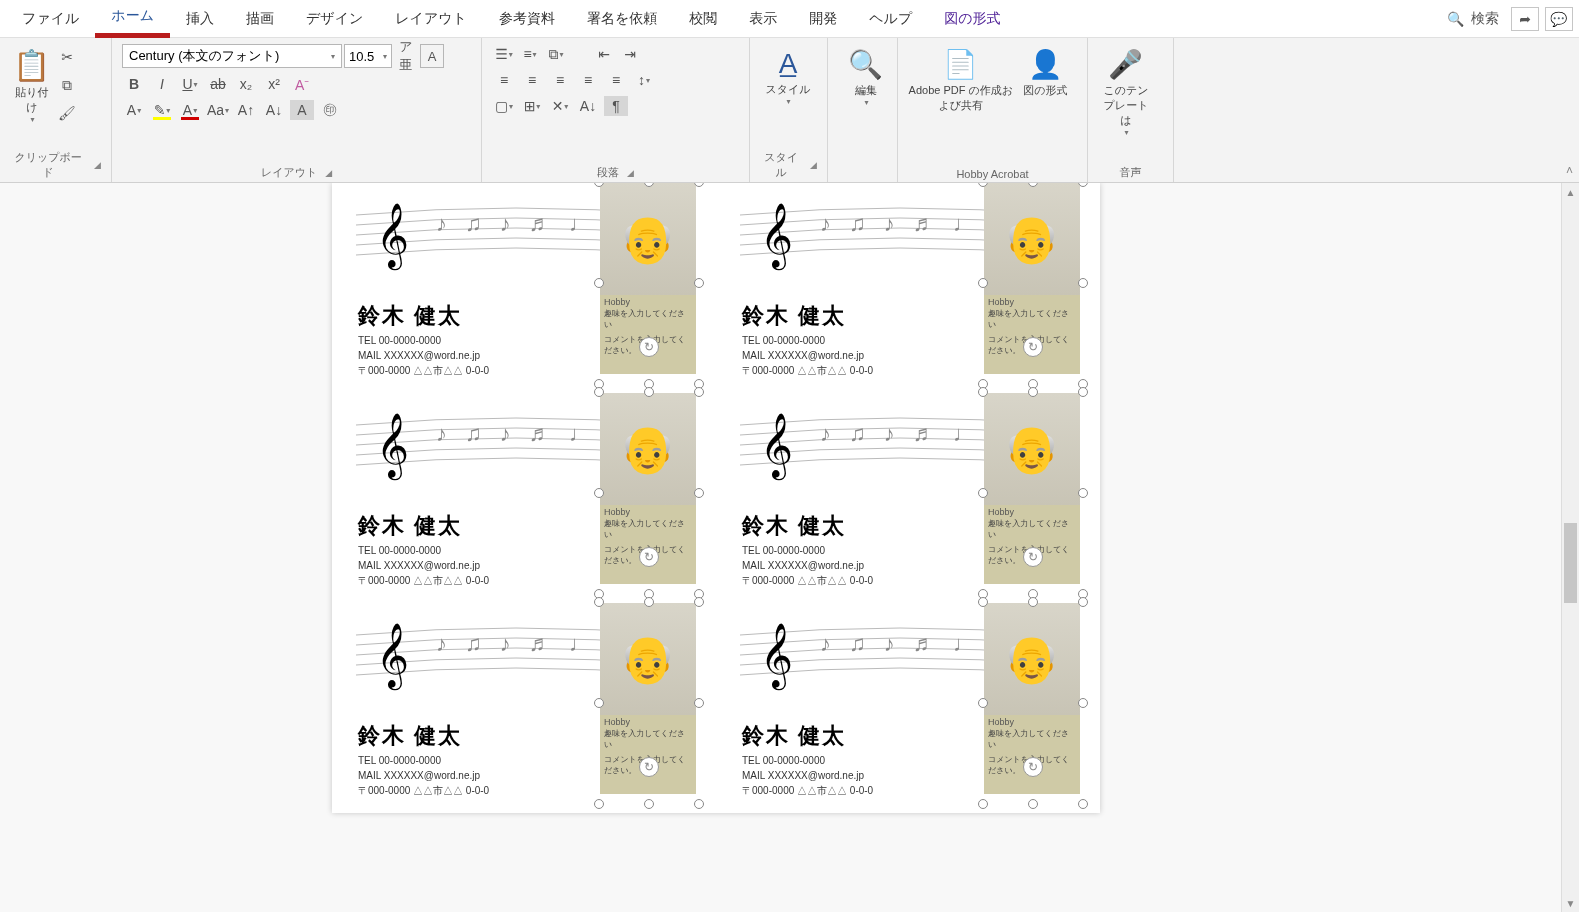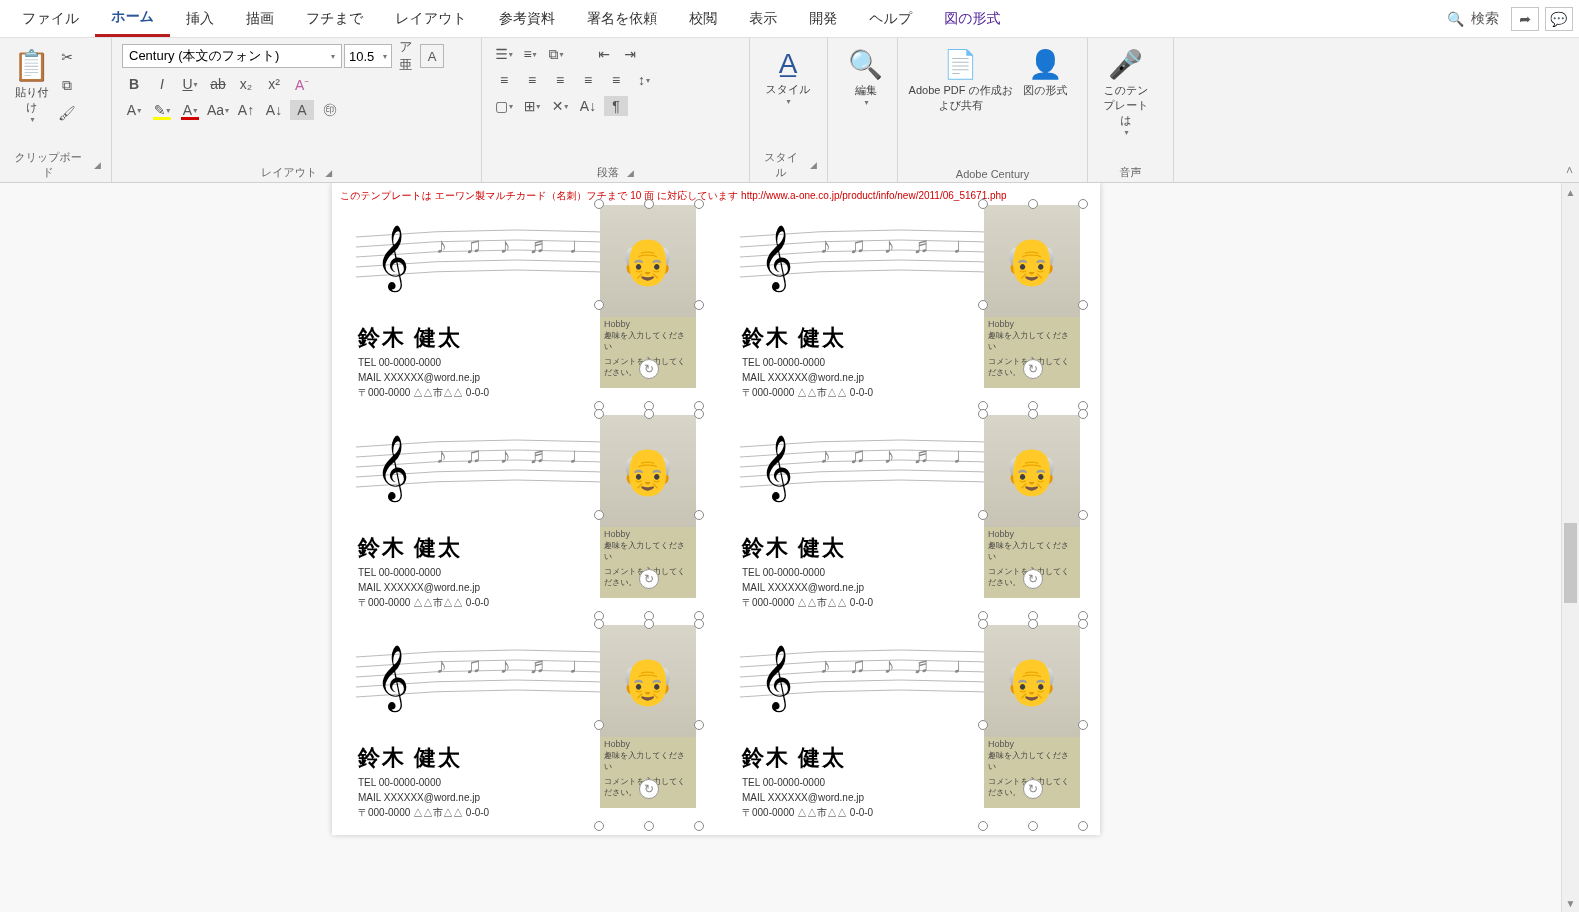--- a/index.html
+++ b/index.html
@@ -1,21 +1,21 @@
 <!DOCTYPE html>
 <html><head>
 <meta charset="utf-8">
 <style>
 * { margin:0; padding:0; box-sizing:border-box; font-family:"Yu Gothic UI","Meiryo",sans-serif; }
 body { background:#f3f3f3; width:1579px; height:912px; overflow:hidden; position:relative; }
 
 
 .tabs { display:flex; align-items:center; height:38px; background:#fff; border-bottom:1px solid #e0e0e0; padding:0 6px; font-size:14px; }
 .tab { padding:8px 16px; color:#333; cursor:pointer; }
-.tab.active { color:#2b579a; border-bottom:3px solid #b91c1c; font-weight:700; }
+.tab.active { color:#2b579a; border-bottom:5px solid #b91c1c; font-weight:400; }
 .tab.highlight { color:#4c1d95; }
 .search-box { display:flex; align-items:center; gap:6px; margin-left:auto; margin-right:12px; color:#555; }
 .hdr-icons { display:flex; gap:6px; }
 .hdr-btn { width:28px; height:24px; border:1px solid #c6c6c6; background:#fff; display:flex; align-items:center; justify-content:center; color:#555; }
 
 
 .ribbon { display:flex; height:145px; background:#f3f3f3; border-bottom:1px solid #d0d0d0; position:relative; }
 .group { border-right:1px solid #d6d6d6; padding:6px 10px 0; display:flex; flex-direction:column; }
 .group-label { font-size:11px; color:#666; text-align:center; margin-top:auto; padding:4px 0 2px; display:flex; justify-content:center; align-items:center; gap:8px; }
 .dlg-launch { font-size:9px; color:#888; }
@@ -56,39 +56,39 @@
 .info { position:absolute; left:26px; top:150px; font-size:10px; color:#333; line-height:1.5; }
 
 .photo-box { position:absolute; right:18px; top:0; width:98px; height:200px; }
 .photo { width:96px; height:112px; background:linear-gradient(180deg,#d8d5c9,#c8c4b5); display:flex; align-items:center; justify-content:center; font-size:46px; }
 .sel-handles { position:absolute; inset:-6px; pointer-events:none; }
 .handle { position:absolute; width:10px; height:10px; background:#fff; border:1px solid #888; border-radius:50%; }
 .h-tl{top:0;left:0}.h-tr{top:0;right:0}.h-bl{bottom:0;left:0}.h-br{bottom:0;right:0}
 .h-t{top:0;left:50%;transform:translateX(-50%)}.h-b{bottom:0;left:50%;transform:translateX(-50%)}
 .h-l{top:50%;left:0;transform:translateY(-50%)}.h-r{top:50%;right:0;transform:translateY(-50%)}
 .rot { position:absolute; left:50%; bottom:26px; transform:translateX(-50%); width:20px; height:20px; border:1px solid #999; border-radius:50%; background:#fff; color:#888; display:flex; align-items:center; justify-content:center; font-size:12px; }
-.hobby-box { width:96px; background:#cfcaa6; font-size:8px; color:#444; padding:2px 4px 10px; position:relative; }
+.hobby-box { width:96px; background:#cfcaa6; font-size:8px; color:#444; padding:2px 4px 18px; position:relative; }
 .hobby-lbl { font-size:9px; color:#555; margin-bottom:1px;}
 .hobby-line { font-size:8px; }
 
 
 .vscroll { position:absolute; right:0; top:183px; bottom:0; width:18px; background:#f0f0f0; border-left:1px solid #ddd; }
 .vscroll .up,.vscroll .down{height:18px;display:flex;align-items:center;justify-content:center;color:#888;font-size:10px;}
 .vscroll .thumb{position:absolute;left:2px;right:2px;top:340px;height:80px;background:#c6c6c6;}
 .vscroll .down{position:absolute;bottom:0;left:0;right:0;}
 </style>
 </head>
 <body>
 
 <div class="tabs">
   <div class="tab">ファイル</div>
   <div class="tab active">ホーム</div>
   <div class="tab">挿入</div>
   <div class="tab">描画</div>
-  <div class="tab">フチまで</div>
+  <div class="tab">デザイン</div>
   <div class="tab">レイアウト</div>
   <div class="tab">参考資料</div>
   <div class="tab">署名を依頼</div>
   <div class="tab">校閲</div>
   <div class="tab">表示</div>
   <div class="tab">開発</div>
   <div class="tab">ヘルプ</div>
   <div class="tab highlight">図の形式</div>
   <div class="search-box">
     <span>🔍</span>
@@ -224,41 +224,40 @@
       <div class="big-btn wide">
         <span class="icon" style="color:#2b579a">📄</span>
         <span>Adobe PDF の作成および共有</span>
       </div>
       <div class="big-btn" style="width:66px">
         <span class="icon" style="color:#2b579a">👤</span>
         <span>図の形式</span>
       </div>
     </div>
     <div class="group-label">
-        <span>Adobe Century</span>
+        <span>Hobby Acrobat</span>
       </div>
   </div>
 
   <div class="group" style="width:86px">
     <div class="big-btn">
       <span class="icon" style="color:#2b579a">🎤</span>
       <span>このテンプレートは</span>
       <div class="caret">▾</div>
     </div>
     <div class="group-label">
         <span>音声</span>
       </div>
   </div>
 
   <div class="collapse-caret">˄</div>
 </div>
 
 <div class="doc-area">
   <div class="page">
-    <div class="banner">このテンプレートは エーワン製マルチカード（名刺）フチまで 10 面 に対応しています http://www.a-one.co.jp/product/info/new/2011/06_51671.php</div>
     <div class="cards" id="cards">
         <div class="card">
     <div class="music">
       <svg class="staff" width="340" height="86">
         <path d="M10 20 Q170 6 330 20"></path>
               <path d="M10 30 Q170 16 330 30"></path>
               <path d="M10 40 Q170 26 330 40"></path>
               <path d="M10 50 Q170 36 330 50"></path>
               <path d="M10 60 Q170 46 330 60"></path>
       </svg>

